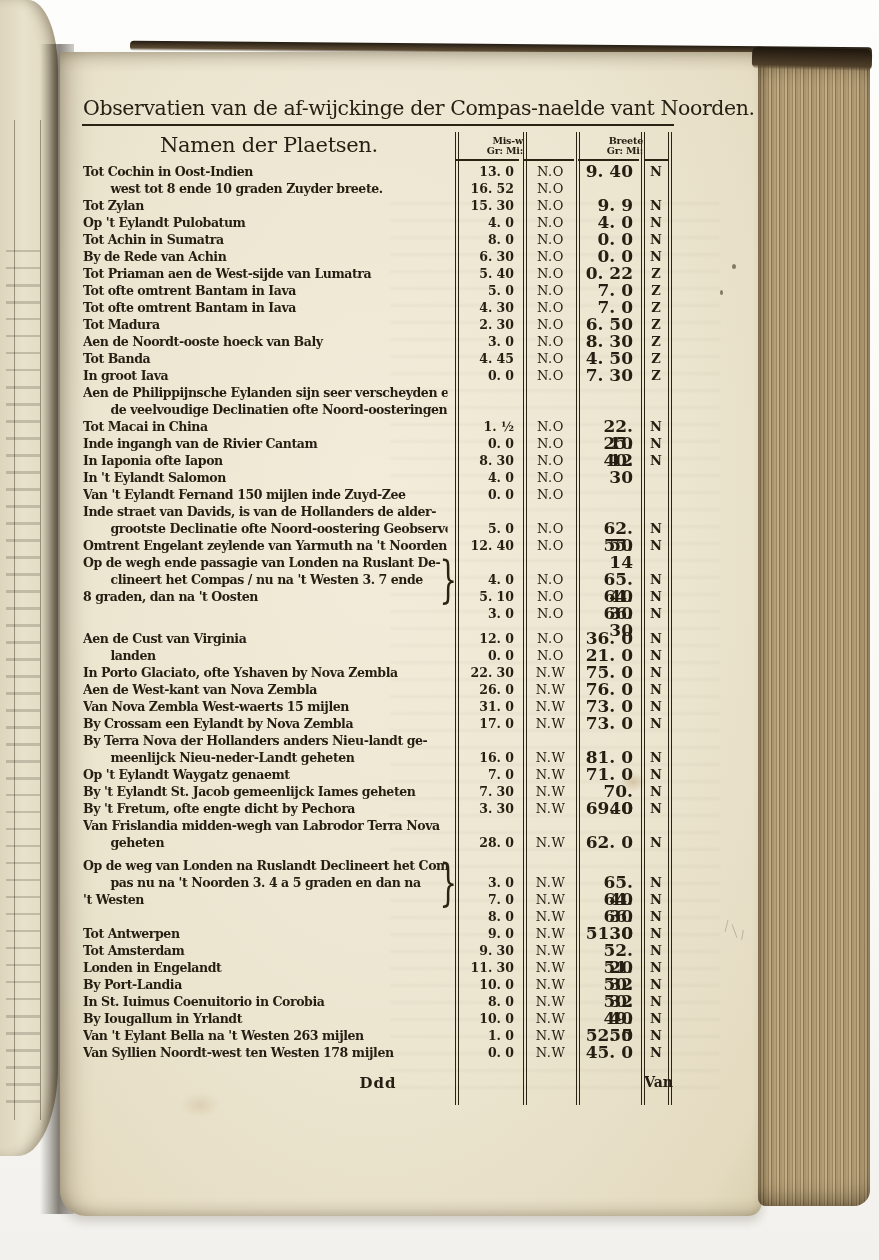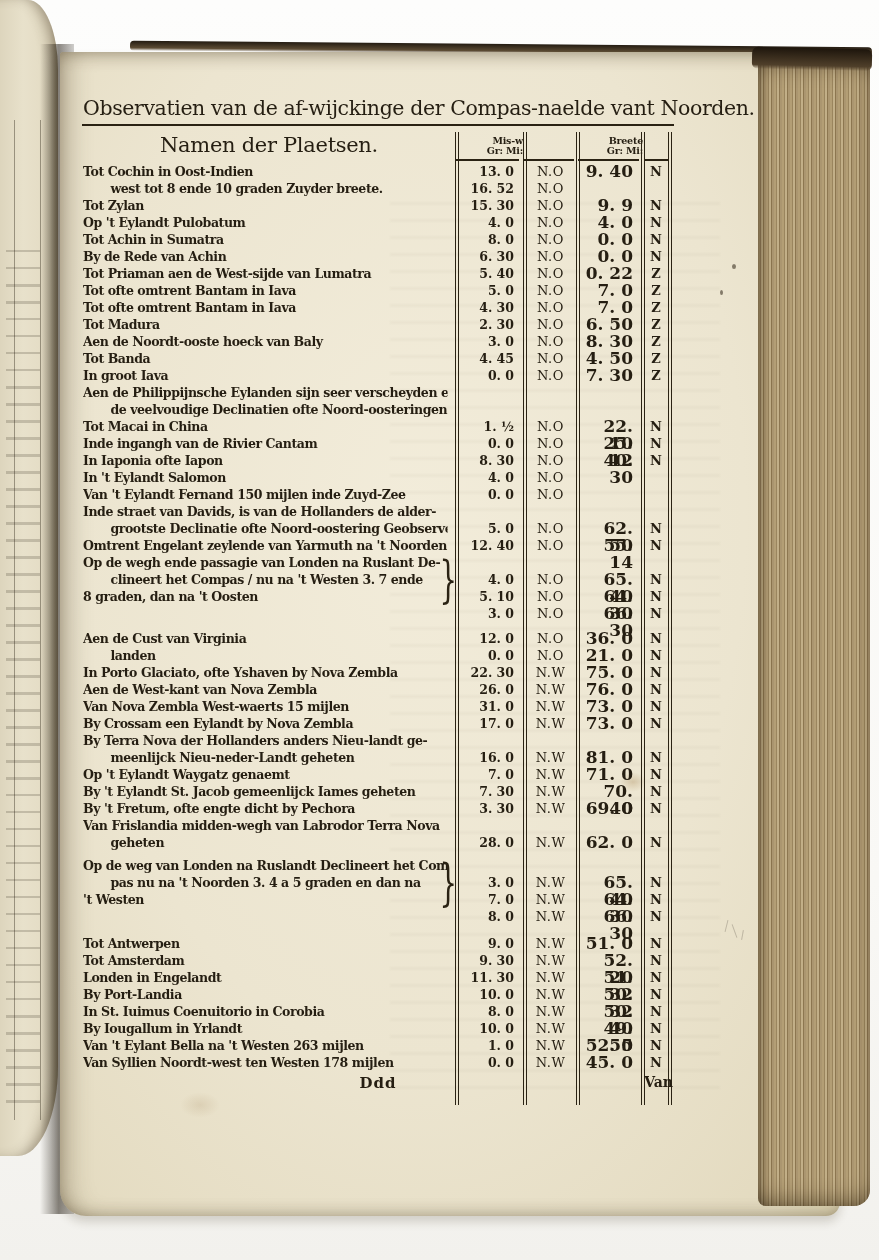--- a/index.html
+++ b/index.html
@@ -21,21 +21,21 @@
   
   .gutter{position:absolute;left:40px;top:44px;width:34px;height:1170px;
           background:linear-gradient(90deg,rgba(25,18,8,0) 0%,rgba(25,18,8,.5) 55%,rgba(25,18,8,.2) 100%);}
 
   
   .top-edge{position:absolute;left:130px;top:44px;width:742px;height:10px;
           background:linear-gradient(180deg,#241c12 0%,#5d4c34 70%,rgba(93,76,52,0) 100%);
           transform:rotate(.5deg);border-radius:4px;}
 
   
-  .page{position:absolute;left:60px;top:52px;width:780px;height:1164px;
+  .page{position:absolute;left:60px;top:52px;width:702px;height:1164px;
         background:radial-gradient(ellipse at 45% 40%,#f2ecda 0%,#ece5d0 55%,#e3dabf 92%,#d9cfae 100%);
         border-radius:3px 8px 14px 26px;
         box-shadow:inset 16px 0 26px -10px rgba(70,55,30,.38),
                    inset 0 10px 18px -10px rgba(70,55,30,.45),
                    inset 0 -10px 16px -10px rgba(70,55,30,.35),
                    0 6px 10px rgba(60,50,30,.18);
         color:#251e12;}
   .ghost{position:absolute;left:330px;top:150px;width:330px;height:900px;opacity:.55;
          background:repeating-linear-gradient(180deg,rgba(95,80,52,.07) 0 3px,transparent 3px 17px);
          filter:blur(1.2px);pointer-events:none;}
@@ -453,21 +453,21 @@
     <div class="c-br">64. 30</div>
     <div class="c-ns">N</div>
   </div>
           <div class="trow">
     <div class="c-name"></div>
     <div class="c-mis">8. 0</div>
     <div class="c-dir">N.W</div>
     <div class="c-br">66. 30</div>
     <div class="c-ns">N</div>
   </div>
-          <div class="trow" style="margin-top: 10px;">
+          <div class="trow" style="">
     <div class="c-name">Tot Antwerpen</div>
     <div class="c-mis">9. 0</div>
     <div class="c-dir">N.W</div>
     <div class="c-br">51. 0</div>
     <div class="c-ns">N</div>
   </div>
           <div class="trow">
     <div class="c-name">Tot Amsterdam</div>
     <div class="c-mis">9. 30</div>
     <div class="c-dir">N.W</div>

